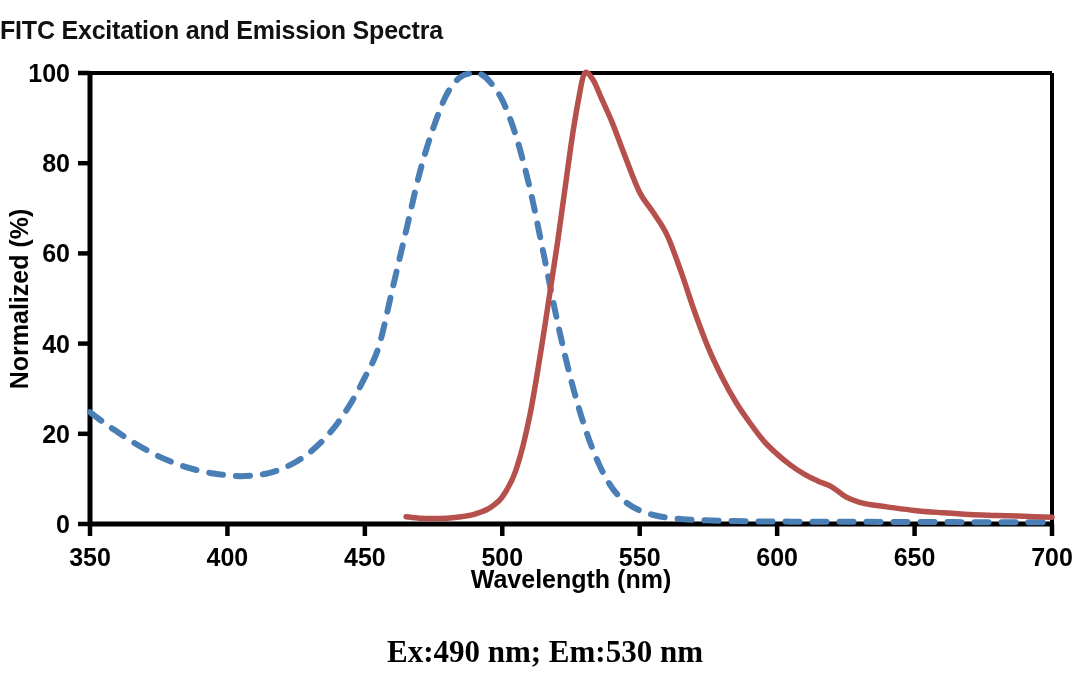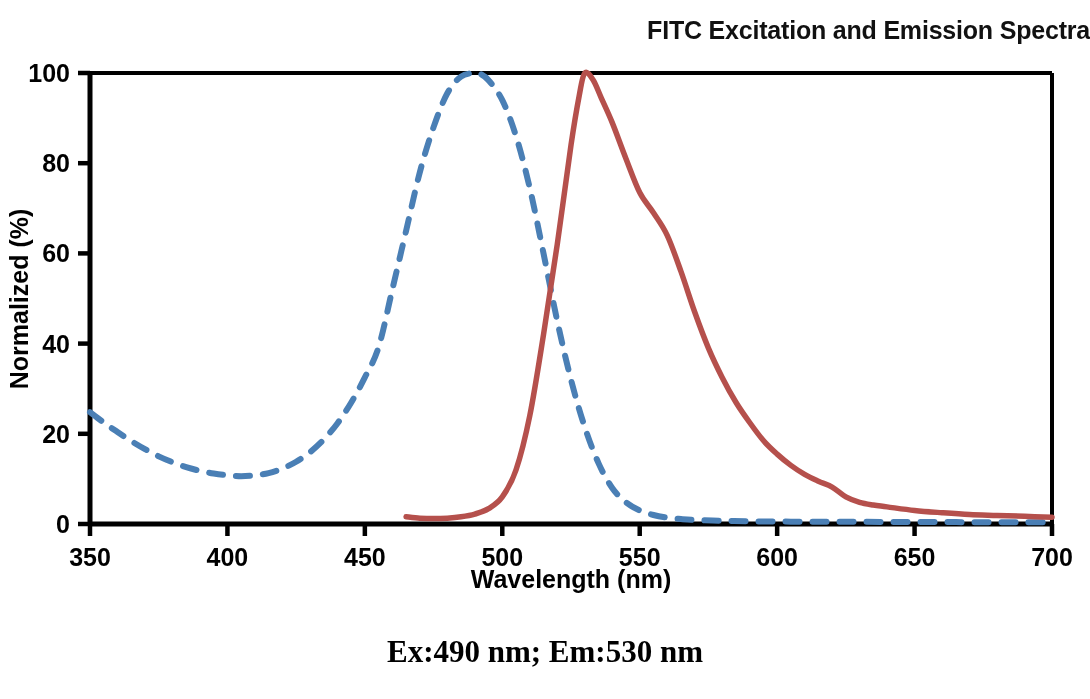--- a/index.html
+++ b/index.html
@@ -19,21 +19,21 @@
     position: absolute;
     left: 0; top: 0;
     width: 1090px;
     height: 699px;
   }
   #chart-title {
     position: absolute;
     left: 0;
     top: 16px;
     width: 1090px;
-    text-align: right;
+    text-align: left;
     font-family: "Liberation Sans", sans-serif;
     font-weight: bold;
     font-size: 25px;
     letter-spacing: -0.2px;
     color: #111111;
   }
   #caption {
     position: absolute;
     left: 0;
     top: 634px;

